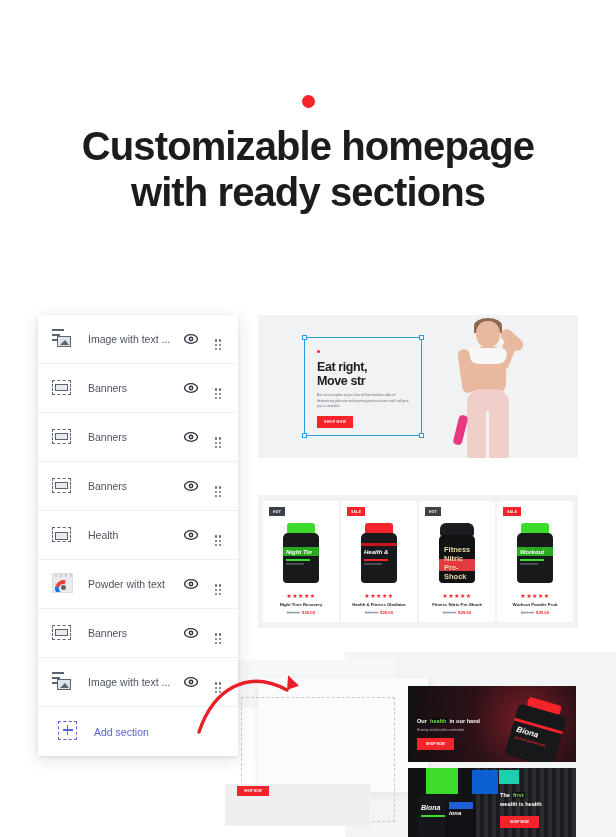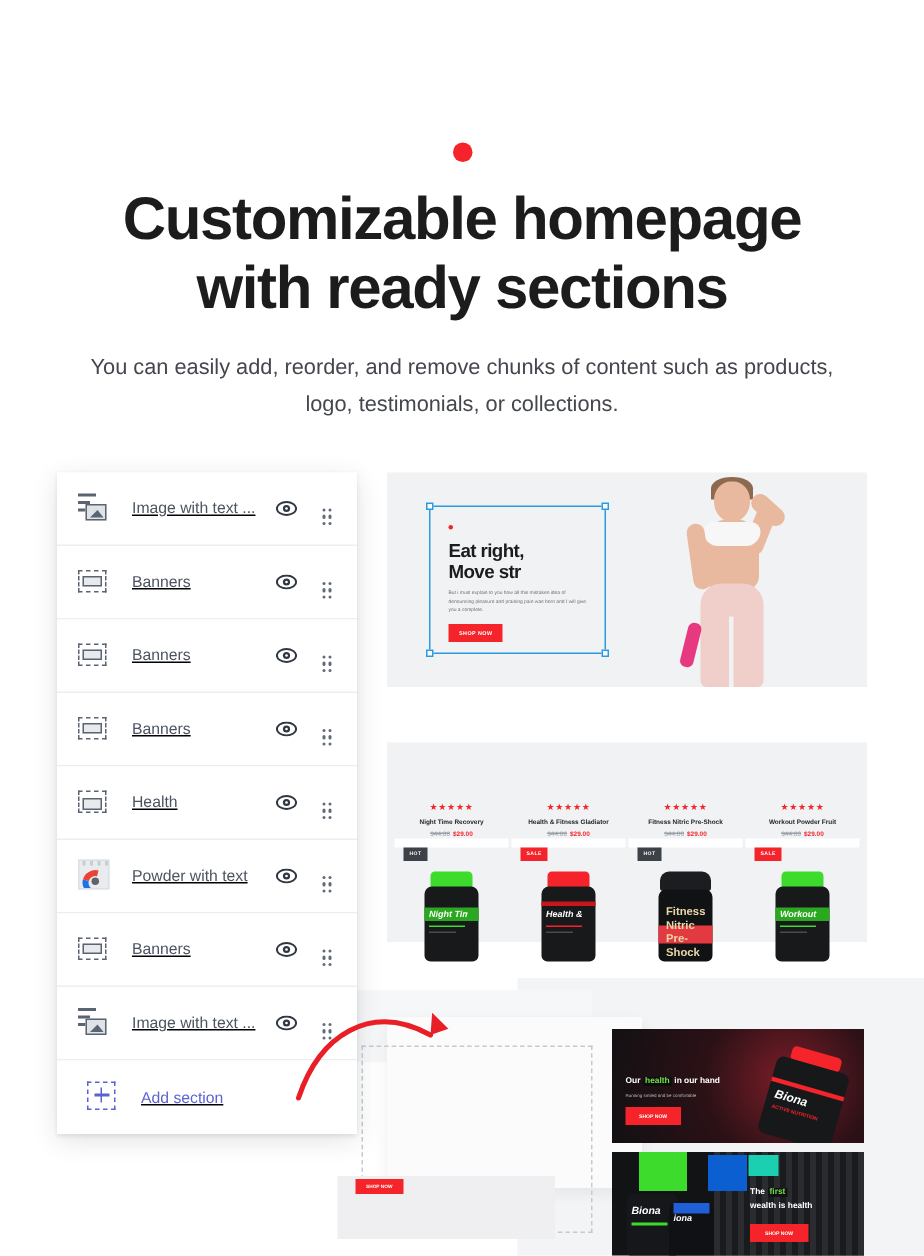--- a/index.html
+++ b/index.html
@@ -27,21 +27,20 @@
     margin-top: 18px; padding: 0 52px;
   }
 
   
   .panel {
     position: absolute; left: 38px; top: 276px;
     width: 200px;
     background: #fff;
     box-shadow: 0 4px 16px rgba(30,35,50,.13), 0 1px 3px rgba(30,35,50,.10);
     z-index: 6;
-    text-decoration: underline;
   }
   .prow {
     display: flex; align-items: center;
     height: 49px; padding: 0 12px 0 14px;
     border-bottom: 1px solid #eceef1;
     background: #fff;
   }
   .prow:last-child { border-bottom: none; padding-left: 20px; }
   .prow-ico { width: 22px; height: 22px; flex: 0 0 22px; position: relative; }
   .prow-label {
@@ -118,21 +117,21 @@
     grid-auto-rows: 2.4px; gap: 2.1px;
   }
   .grip b { display: block; width: 2.4px; height: 2.4px; background: #606a78; border-radius: 50%; }
 
   
   .hero {
     position: absolute; left: 258px; top: 276px; width: 320px; height: 143px;
     background: #f1f2f4; overflow: hidden;
   }
   .hero-sel {
-    position: absolute; left: 28px; top: 22px; width: 118px; height: 99px;
+    position: absolute; left: 46px; top: 22px; width: 118px; height: 99px;
     border: 1.4px solid #2a9ae1;
   }
   .hero-sel .hd {
     position: absolute; width: 5px; height: 5px; background: #fff;
     border: 1.3px solid #2a9ae1;
   }
   .hero-sel .hd.tl { left: -3px; top: -3px; }
   .hero-sel .hd.tr { right: -3px; top: -3px; }
   .hero-sel .hd.bl { left: -3px; bottom: -3px; }
   .hero-sel .hd.br { right: -3px; bottom: -3px; }
@@ -161,21 +160,21 @@
   .m-armL { position: absolute; left: 30px; top: 34px; width: 12px; height: 44px; border-radius: 7px; background: #e9b99f; transform: rotate(-8deg); }
   .m-pants { position: absolute; left: 37px; top: 74px; width: 42px; height: 69px; border-radius: 14px 14px 4px 4px; background: #f0cfcb; }
   .m-gap { position: absolute; left: 56px; top: 96px; width: 3px; height: 47px; background: #f1f2f4; }
   .m-dumb { position: absolute; left: 26px; top: 100px; width: 9px; height: 30px; border-radius: 4px; background: #e6397f; transform: rotate(14deg); }
 
   
   .prodwrap {
     position: absolute; left: 258px; top: 456px; width: 320px; height: 133px;
     background: #f1f2f4;
   }
-  .prodrow { display: flex; gap: 2px; padding: 6px 5px; height: 133px; align-items: center; }
+  .prodrow { display: flex; gap: 2px; padding: 6px 5px; height: 133px; }
   .pcard { flex: 1 1 0; background: #fff; position: relative; padding-top: 6px; }
   .badge {
     position: absolute; left: 6px; top: 6px; color: #fff;
     font-size: 3.4px; font-weight: bold; padding: 2.5px 4px; letter-spacing: .3px;
   }
   .badge.hot { background: #3d4148; }
   .badge.sale { background: #f5242a; }
   
   .tub { position: absolute; left: 50%; top: 22px; margin-left: -20px; width: 40px; height: 60px; }
   .tub .cap { position: absolute; left: 6px; top: 0; width: 28px; height: 11px; border-radius: 3px 3px 1px 1px; }
@@ -277,21 +276,20 @@
   .arrow { position: absolute; left: 195px; top: 615px; width: 130px; height: 90px; z-index: 7; }
 </style>
 </head>
 <body>
 
 <div id="root">
 
   <div class="hdr">
     <div class="hdr-dot"></div>
     <div class="hdr-title">Customizable homepage with ready sections</div>
-    <div class="hdr-sub">You can easily add, reorder, and remove chunks of content such as products, logo, testimonials, or collections.</div>
   </div>
 
   <div class="botwrap">
     <div class="botbg"></div>
     <div class="ghost-a"></div>
     <div class="ghost-b"></div>
     <div class="ghost-dash"></div>
 
     <div class="ghost-c">
       <div class="sh">SHOP NOW</div>

